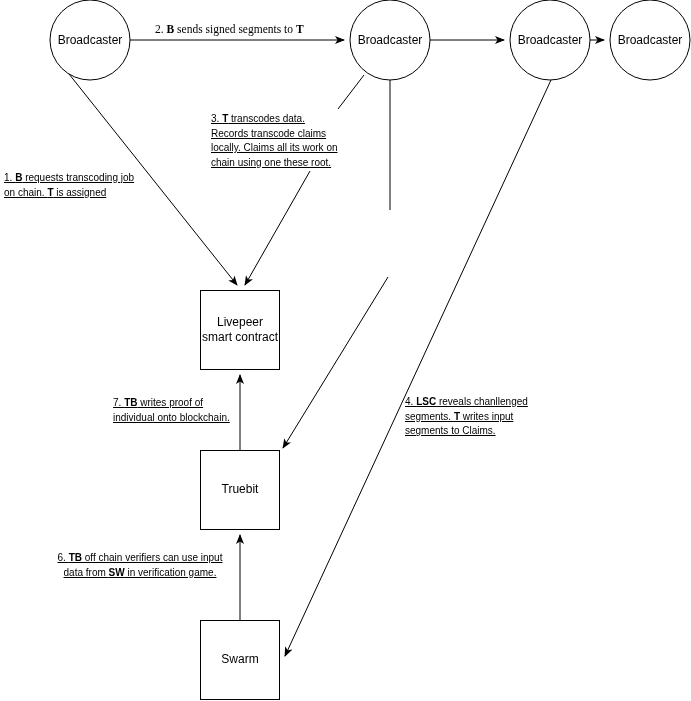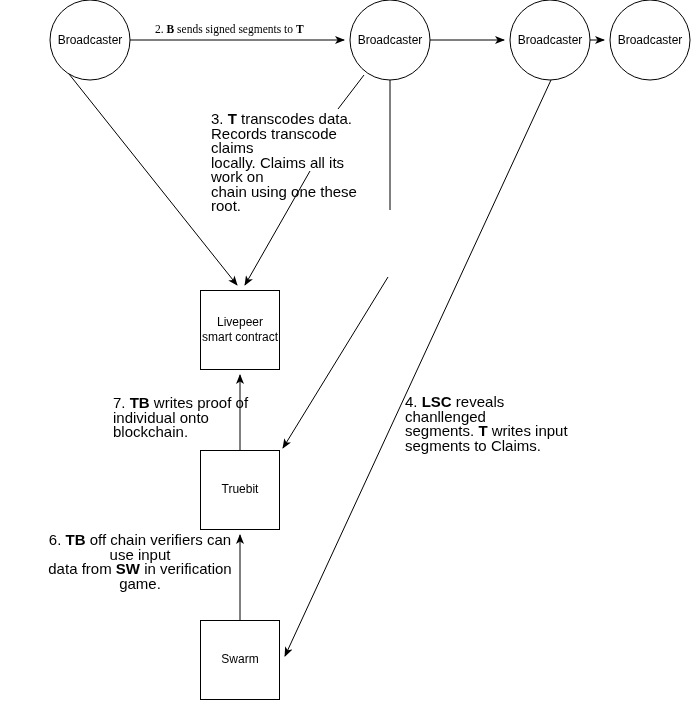--- a/index.html
+++ b/index.html
@@ -38,24 +38,25 @@
   .node-label {
     font-family: "Liberation Sans", sans-serif;
     font-size: 12px;
     fill: #000000;
     text-anchor: middle;
     dominant-baseline: middle;
   }
   .annotation {
     position: absolute;
     font-family: "Liberation Sans", sans-serif;
-    font-size: 15px;
+    font-size: 10px;
     line-height: 14.5px;
     color: #000000;
     white-space: pre-wrap;
+    text-decoration: underline;
   }
   .annotation b {
     font-weight: bold;
   }
   .edge-label {
     position: absolute;
     font-family: Liberation Serif, serif;
     font-size: 11.5px;
     line-height: 14px;
     color: #000000;
@@ -136,23 +137,24 @@
 
       <g>
         <rect class="node-shape" x="200.5" y="620.5" width="79" height="79"></rect>
         <text class="node-label" x="240" y="660">Swarm</text>
       </g>
     </g>
   </svg>
 
   <div class="edge-label" id="edge-label-step2" style="left:155px; top:22px;"><span>2. </span><b>B</b><span> sends signed segments to </span><b>T</b></div>
 
+  <div class="annotation ann-left" id="ann-step-1" style="left:4px; top:171px; width:150px;"><span>1. </span><b>B</b><span> requests transcoding job</span><br><span>on chain. </span><b>T</b><span> is assigned</span></div>
 
   <div class="annotation ann-left" id="ann-step-3" style="left:211px; top:112px; width:165px;"><span>3. </span><b>T</b><span> transcodes data.</span><br><span>Records transcode claims</span><br><span>locally. Claims all its work on</span><br><span>chain using one these root.</span></div>
 
 
   <div class="annotation ann-left" id="ann-step-4" style="left:405px; top:395px; width:165px;"><span>4. </span><b>LSC</b><span> reveals chanllenged</span><br><span>segments. </span><b>T</b><span> writes input</span><br><span>segments to Claims.</span></div>
 
   <div class="annotation ann-left" id="ann-step-7" style="left:100px; top:396px; width:170px;margin-left:13px;"><span>7. </span><b>TB</b><span> writes proof of</span><br><span>individual onto blockchain.</span></div>
 
-  <div class="annotation ann-center" id="ann-step-6" style="left:40px; top:533px; width:200px;text-align:center;"><span>6. </span><b>TB</b><span> off chain verifiers can use input</span><br><span>data from </span><b>SW</b><span> in verification game.</span></div>
+  <div class="annotation ann-center" id="ann-step-6" style="left:40px; top:551px; width:200px;text-align:center;"><span>6. </span><b>TB</b><span> off chain verifiers can use input</span><br><span>data from </span><b>SW</b><span> in verification game.</span></div>
 
 </div>
 
 </body></html>

